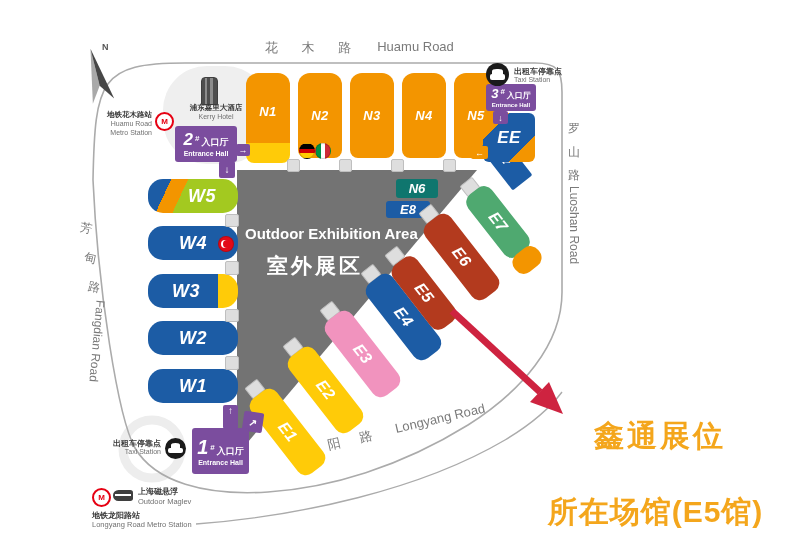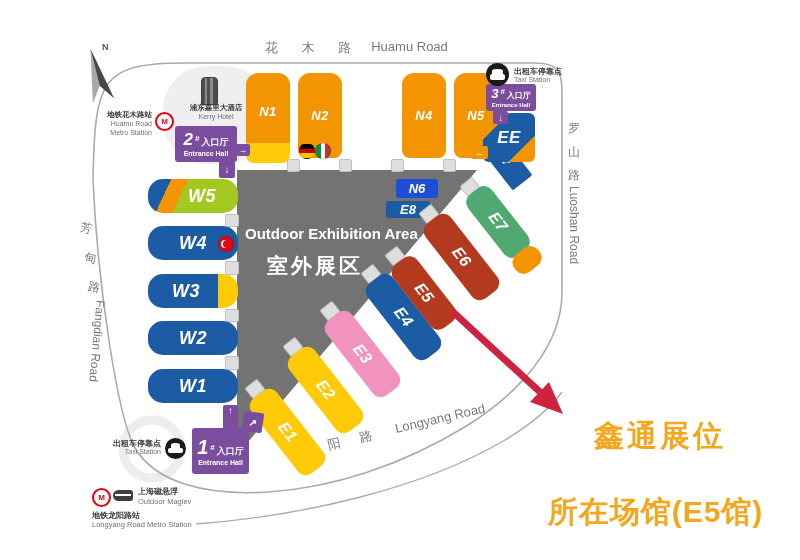--- a/index.html
+++ b/index.html
@@ -80,21 +80,21 @@
              C 563,345 520,392 468,425 C 400,467 330,488 268,492 C 205,496 155,482 135,448
              C 118,418 98,290 93,180 Z" fill="none" stroke="#ABABAB" stroke-width="1.6"></path>
     <path d="M 196,524 C 300,516 420,490 505,440 C 530,425 550,408 562,392" fill="none" stroke="#ABABAB" stroke-width="1.4"></path>
     <g transform="rotate(-14 97 75)">
       <polygon points="97,48 86,102 97,86" fill="#A9A9A9"></polygon>
       <polygon points="97,48 108,102 97,86" fill="#474747"></polygon>
     </g>
   </svg>
   <span class="north-n" style="left:102px;top:42px;">N</span>
 
-  <div class="road" style="left:265px;top:39px;display:flex;gap:10px;">
+  <div class="road" style="left:265px;top:39px;display:flex;gap:16px;">
     <span style="letter-spacing:10px;">花 木 路</span>
     <span>Huamu Road</span>
   </div>
   <span class="road-v" style="left:568px;top:120px;">罗</span>
   <span class="road-v" style="left:568px;top:144px;">山</span>
   <span class="road-v" style="left:568px;top:167px;">路</span>
   <span class="road-v vert" style="left:567px;top:186px;">Luoshan Road</span>
   <span class="road-v" style="left:80px;top:220px;transform:rotate(12deg);">芳</span>
   <span class="road-v" style="left:84px;top:250px;transform:rotate(12deg);">甸</span>
   <span class="road-v" style="left:88px;top:279px;transform:rotate(12deg);">路</span>
@@ -109,20 +109,23 @@
     <span class="out-zh">室外展区</span>
   </div>
 
   <div class="hall nhall" style="left:246px;top:73px;width:44px;height:90px;padding-bottom:14px;box-sizing:border-box;
        background:linear-gradient(180deg,#F39500 0 78%,#FFCB08 78%);">
     <span>N1</span>
     </div>
   <div class="hall nhall" style="left:298px;top:73px;width:44px;height:85px;">
     <span>N2</span>
     </div>
+  <div class="hall nhall" style="left:350px;top:73px;width:44px;height:85px;">
+    <span>N3</span>
+    </div>
   <div class="hall nhall" style="left:402px;top:73px;width:44px;height:85px;">
     <span>N4</span>
     </div>
   <div class="hall nhall" style="left:454px;top:73px;width:44px;height:85px;">
     <span>N5</span>
     </div>
   <div class="conn" style="left:287px;top:159px;width:11px;height:11px;"></div>
   <div class="conn" style="left:339px;top:159px;width:11px;height:11px;"></div>
   <div class="conn" style="left:391px;top:159px;width:11px;height:11px;"></div>
   <div class="conn" style="left:443px;top:159px;width:11px;height:11px;"></div>
@@ -152,21 +155,21 @@
     <span>W2</span>
     </div>
   <div class="hall whall" style="left:148px;top:369px;width:90px;height:34px;">
     <span>W1</span>
     </div>
   <div class="conn" style="left:225px;top:214px;width:12px;height:11px;"></div>
   <div class="conn" style="left:225px;top:261px;width:12px;height:12px;"></div>
   <div class="conn" style="left:225px;top:309px;width:12px;height:11px;"></div>
   <div class="conn" style="left:225px;top:356px;width:12px;height:12px;"></div>
 
-  <div class="badge" style="left:396px;top:179px;width:42px;height:19px;background:#1d4ed8;">
+  <div class="badge" style="left:396px;top:179px;width:42px;height:19px;background:#0f766e;">
     <span>N6</span>
     </div>
   <div class="badge" style="left:386px;top:201px;width:44px;height:17px;background:#1C5CA5;">
     <span>E8</span>
     </div>
 
   <div class="conn" style="left:248px;top:381px;width:12px;height:14px;transform:rotate(52deg);"></div>
   <div class="conn" style="left:286px;top:339px;width:12px;height:14px;transform:rotate(52deg);"></div>
   <div class="conn" style="left:323px;top:303px;width:12px;height:14px;transform:rotate(52deg);"></div>
   <div class="conn" style="left:364px;top:266px;width:12px;height:14px;transform:rotate(52deg);"></div>

